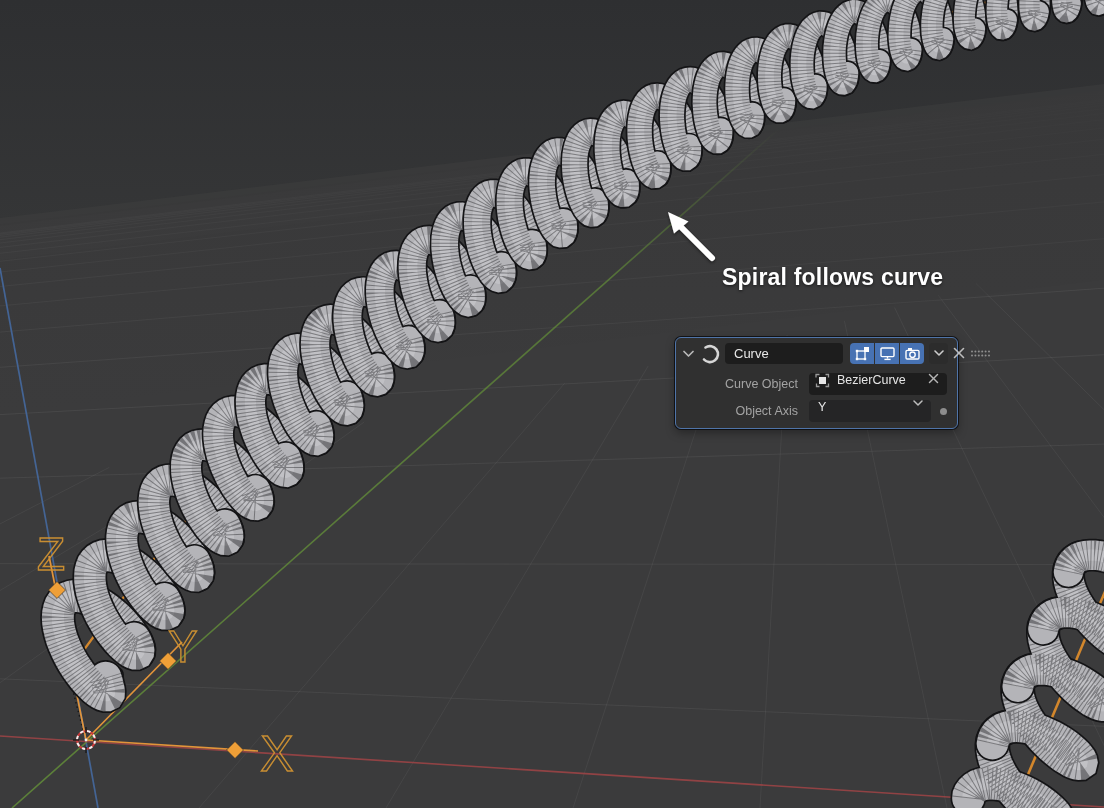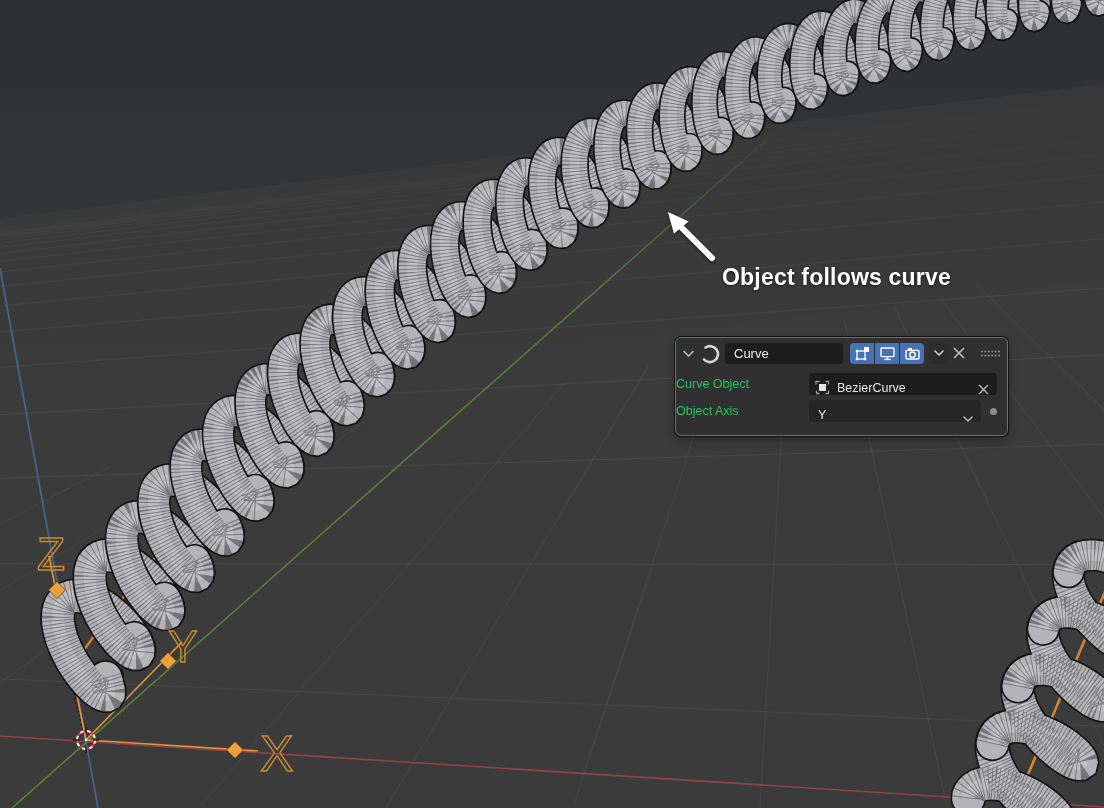--- a/index.html
+++ b/index.html
@@ -13,51 +13,51 @@
   
   .annotation-label{
     position:absolute;left:722px;top:264px;width:260px;
     color:#ffffff;font-size:23px;font-weight:bold;letter-spacing:.2px;
     text-shadow:0 1px 3px rgba(0,0,0,.6);
     user-select:none;
   }
 
   
   .modifier-panel{
-    position:absolute;left:675px;top:337px;width:333px;
+    position:absolute;left:675px;top:337px;width:283px;
     background:#303030;
     border:1px solid #4f74a8;
     box-shadow:0 0 0 1px rgba(10,10,12,.8),0 4px 10px rgba(0,0,0,.35);
     border-radius:6px;
     font-size:12.5px;color:#c7c7c7;
-    padding-bottom:13px;
+    padding-bottom:6px;
     box-sizing:border-box;
   }
   .panel-header{display:flex;align-items:center;height:30px;padding:0 7px;gap:5px;}
   .hdr-btn{display:flex;align-items:center;justify-content:center;cursor:pointer;flex:none;}
   .name-field{
     width:118px;height:21px;line-height:21px;flex:none;
     background:#1d1d1d;border-radius:4px;color:#e8e8e8;font-size:13px;
     padding-left:9px;box-sizing:border-box;
   }
   .toggle-group{display:flex;gap:1px;flex:none;margin-left:2px;}
   .toggle-btn{
     width:24px;height:21px;background:#4772b3;display:flex;
     align-items:center;justify-content:center;cursor:pointer;
   }
   .toggle-btn:first-child{border-radius:4px 0 0 4px;}
   .toggle-btn:last-child{border-radius:0 4px 4px 0;}
   .extras-btn{width:19px;height:21px;background:#2c2c2c;border-radius:4px;}
   .grip{margin-left:auto;}
 
   .panel-row{display:flex;align-items:center;margin:5px 10px 0 0;height:22px;}
-  .row-label{width:122px;flex:none;padding-right:11px;color:#22c55e;}
+  .row-label{width:122px;flex:none;text-align:right;padding-right:11px;color:#a3a3a3;}
   .row-field{
     flex:1;height:22px;background:#1d1d1d;border-radius:4px;
-    display:flex;align-items:flex-end;color:#e5e5e5;overflow:hidden;
+    display:flex;align-items:flex-start;color:#e5e5e5;overflow:hidden;
   }
   .row-field.dropdown{background:#252526;}
   .field-text{flex:1;white-space:nowrap;}
   .dropdown .field-text{padding-left:9px;}
   .decorator-dot{
     width:7px;height:7px;border-radius:50%;background:#8d8d8d;
     flex:none;margin-left:9px;
   }
   .swap-btn{
     width:27px;height:22px;background:#2b2b2c;flex:none;
@@ -334,21 +334,21 @@
     <line x1="93" y1="740" x2="99" y2="740" stroke="#1a1a1a" stroke-width="1.4"></line>
     <circle cx="86" cy="740" r="1.4" fill="#eeeeee"></circle>
   </g>
 
   <g filter="url(#softShadow)">
     <line x1="681" y1="227" x2="712" y2="258" stroke="#ffffff" stroke-width="6" stroke-linecap="round"></line>
     <polygon points="668,212 688.5,221.5 674,233.5" fill="#ffffff"></polygon>
   </g>
 </svg>
 
-<div class="annotation-label">Object follows curve</div>
+<div class="annotation-label">Spiral follows curve</div>
 
 <div class="modifier-panel">
   <div class="panel-header">
     <span class="hdr-btn">
       <svg width="11" height="7">
           <polyline points="1,1.5 5.5,6 10,1.5" fill="none" stroke="#b8b8b8" stroke-width="1.7" stroke-linecap="round" stroke-linejoin="round"></polyline>
         </svg>
     </span>
     <span class="hdr-btn">
       <svg width="21" height="21" viewBox="0 0 21 21">

